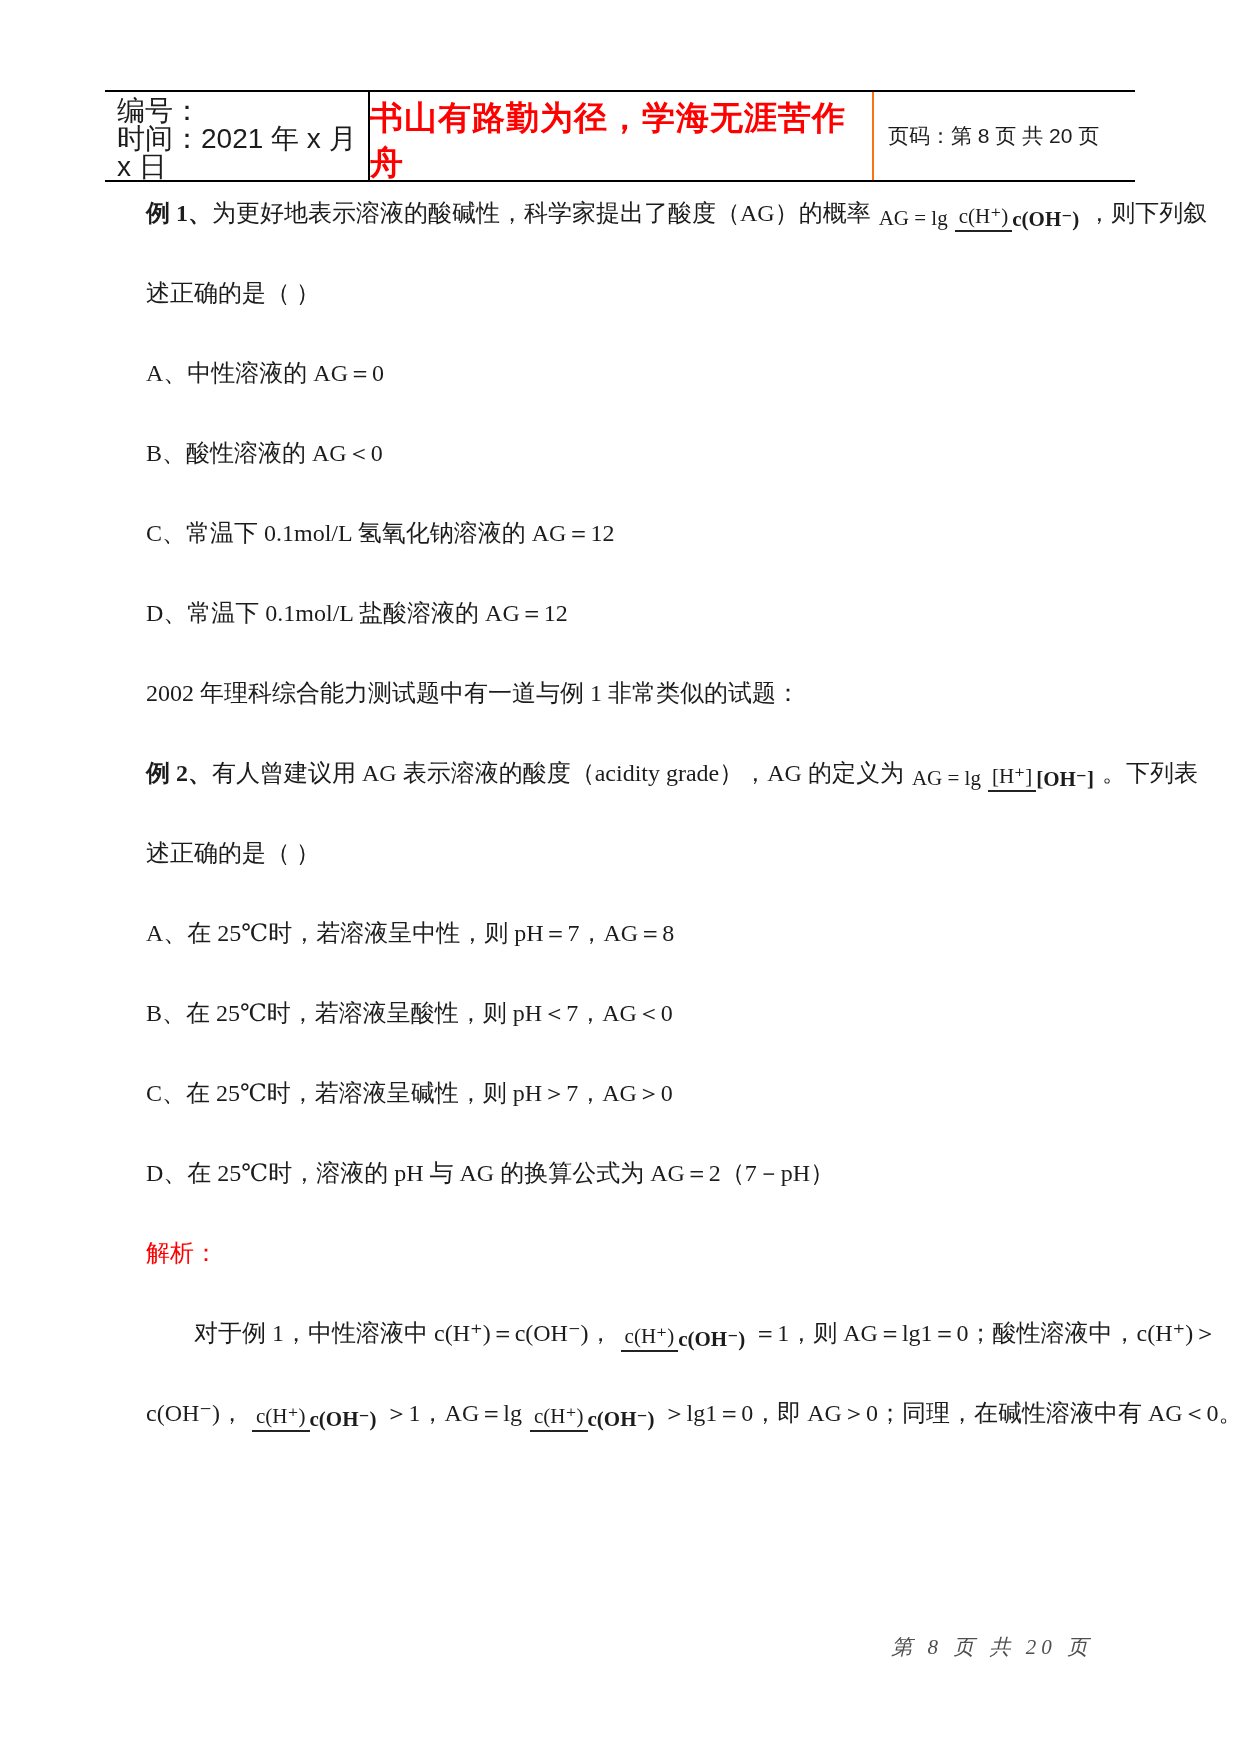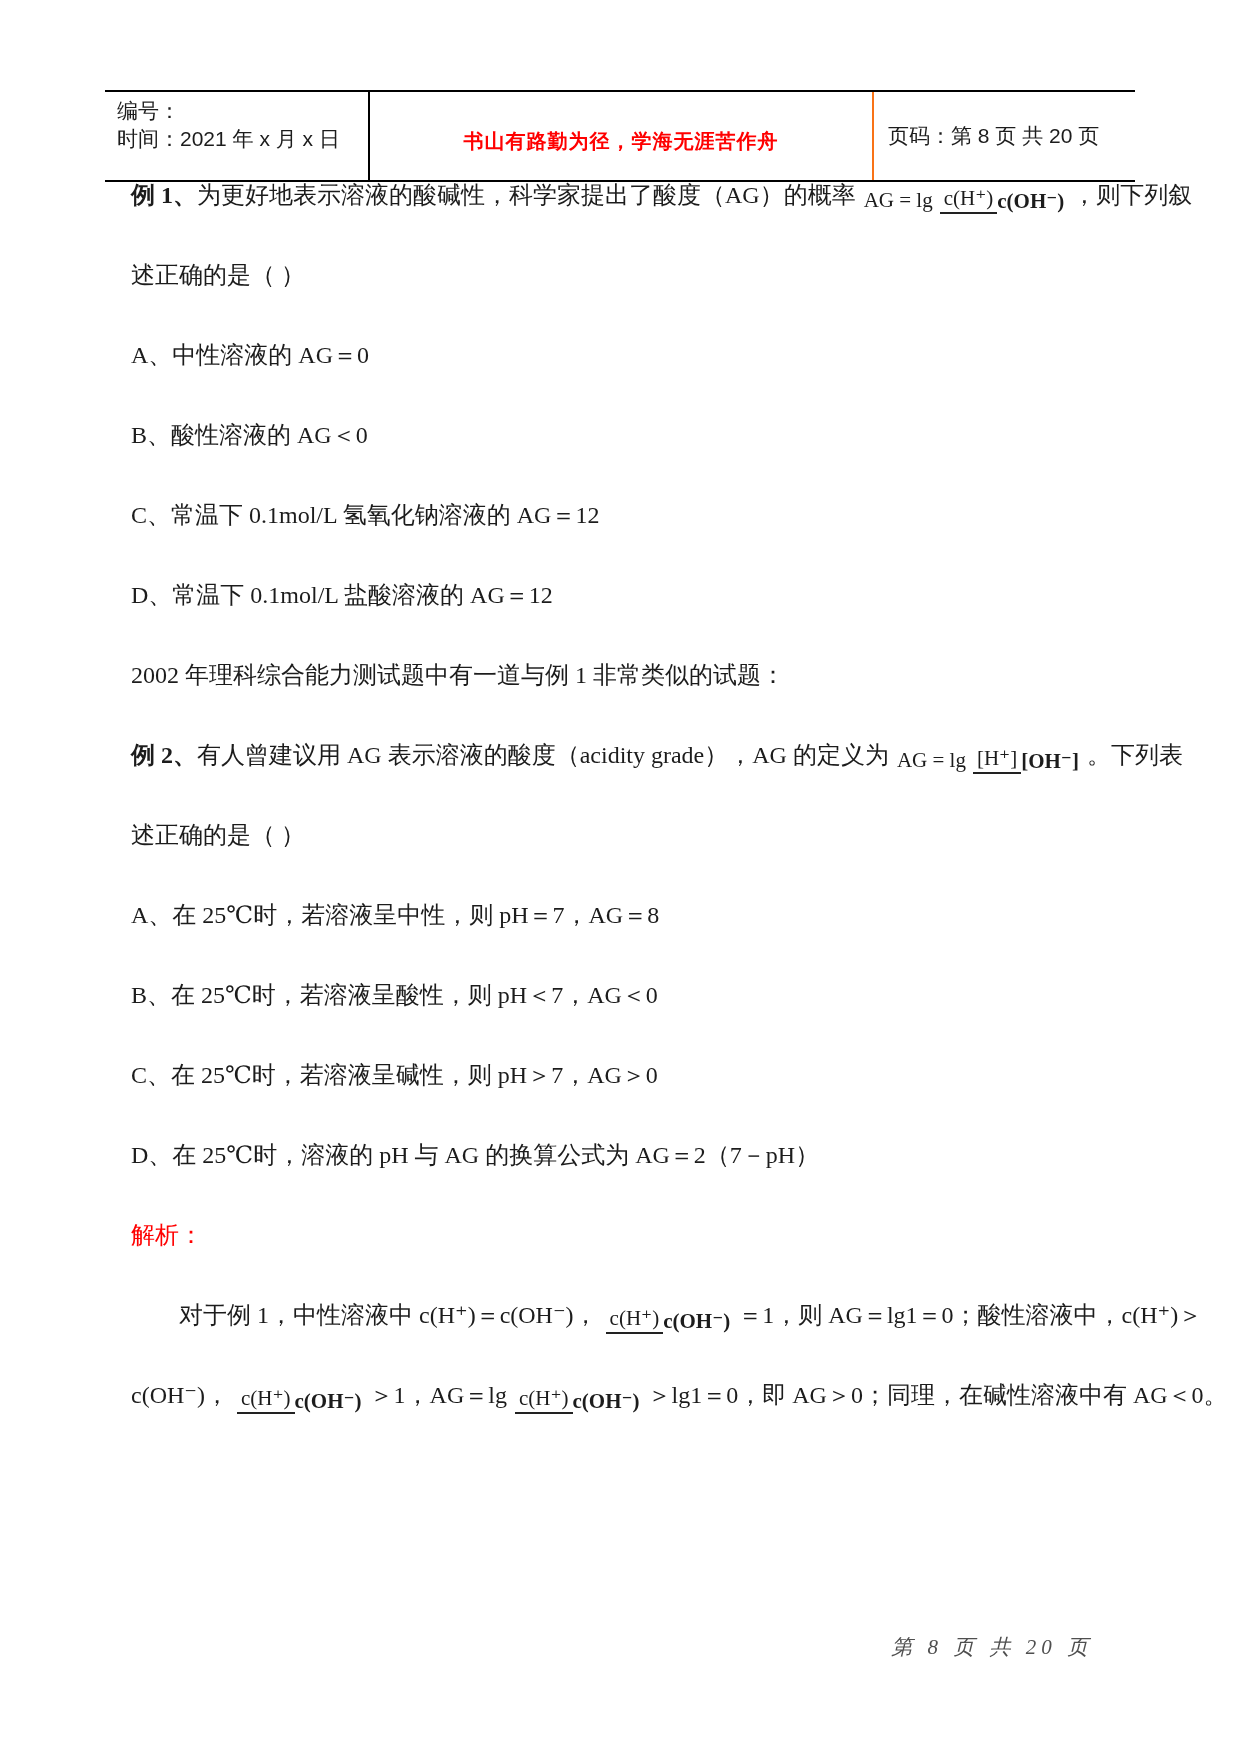--- a/index.html
+++ b/index.html
@@ -28,51 +28,51 @@
     display: flex;
     box-sizing: border-box;
     border-top: 2px solid #000;
     border-bottom: 2px solid #000;
     font-family: "Liberation Sans", "DejaVu Sans", sans-serif;
   }
   .cell { box-sizing: border-box; }
   .cell-left {
     width: 263px;
     padding: 5px 8px 0 12px;
-    font-size: 21px;
+    font-size: 28px;
     line-height: 28px;
   }
   .cell-mid {
     width: 504px;
     border-left: 2px solid #000;
     display: flex;
     align-items: center;
     justify-content: center;
     padding-top: 10px;
   }
   .motto {
     font-family: "Liberation Serif", "DejaVu Serif", serif;
-    font-size: 20px;
+    font-size: 33px;
     font-weight: bold;
     color: #ff0000;
     letter-spacing: 1px;
   }
   .cell-right {
     flex: 1;
     border-left: 2px solid #f97316;
     font-size: 21px;
     padding: 30px 0 0 14px;
   }
   
   .body-lines {
     position: absolute;
-    left: 131px;
+    left: 146px;
     top: 182px;
     width: 990px;
-    padding-top: 0;
+    padding-top: 18px;
     text-align: center;
   }
   .line {
     display: flex;
     align-items: flex-end;
     margin-bottom: 54px;
     font-size: 24px;
     line-height: 26px;
     white-space: pre;
   }

